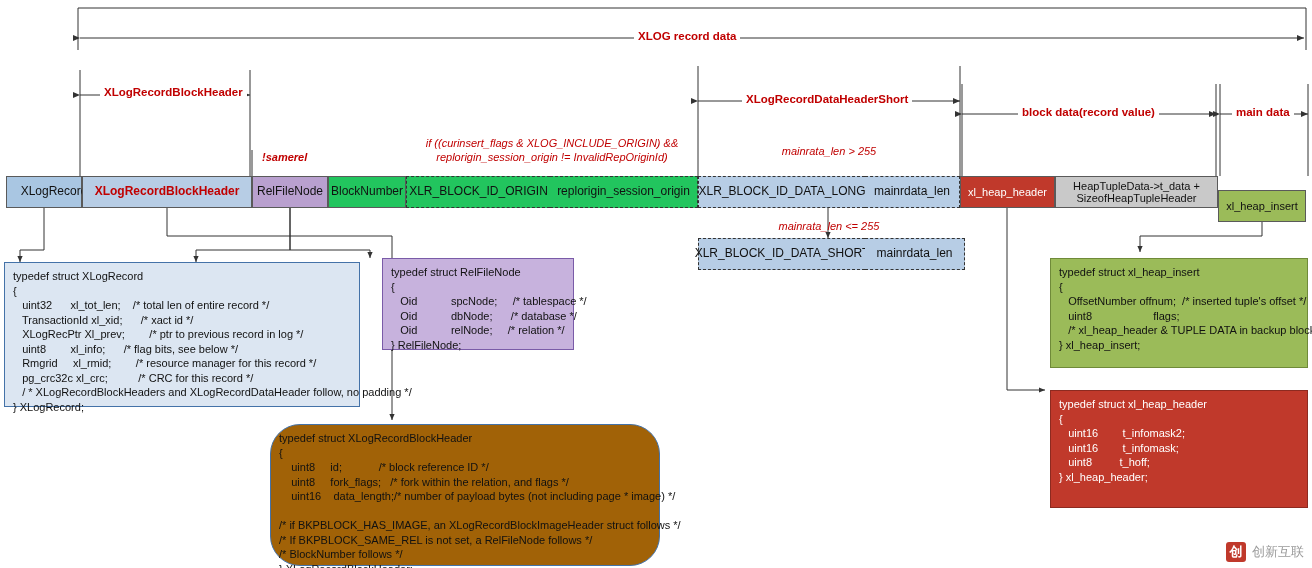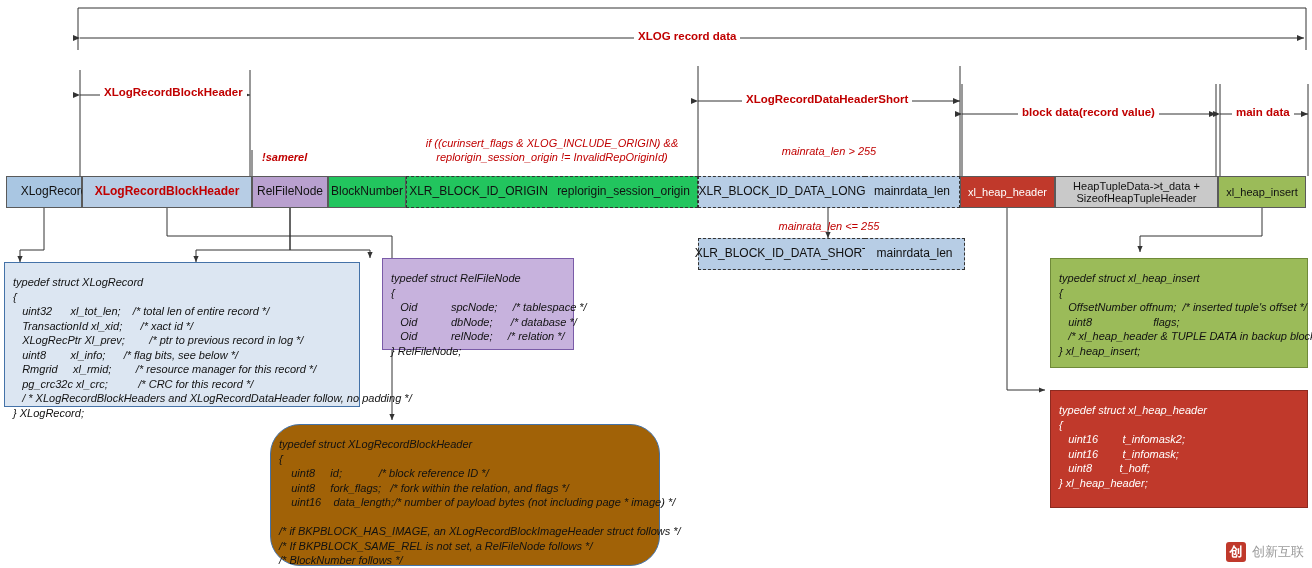--- a/index.html
+++ b/index.html
@@ -28,21 +28,21 @@
   .c-green{background:#9bbb59;}
 
   .bold-red{color:#c00000;font-weight:bold;}
   .dash-box{border:1px dashed #333 !important;}
 
   
   .alabel{position:absolute;font-weight:bold;color:#c00000;font-size:11.5px;background:#fff;padding:0 4px;white-space:nowrap;}
   .ital-red{position:absolute;color:#c00000;font-style:italic;font-size:11px;text-align:center;line-height:1.25;}
 
   
-  .sbox{position:absolute;box-sizing:border-box;border:1px solid #555;font-size:11px;line-height:1.32;padding:12px 8px;white-space:pre;font-style:italic;}
+  .sbox{position:absolute;box-sizing:border-box;border:1px solid #555;font-size:11px;line-height:1.32;padding:6px 8px;white-space:pre;}
   .s-blue{background:#dce6f2;border-color:#4472a8;}
   .s-purple{background:#c7b2dd;border-color:#7a5ba8;}
   .s-green{background:#9bbb59;border-color:#6f8a39;}
   .s-red{background:#c0392b;border-color:#8d2a20;color:#fff;}
   .s-lightblue{background:#a16207;border-color:#4472a8;border-radius:30px;}
 
   .wm{position:absolute;right:8px;bottom:6px;display:flex;align-items:center;gap:6px;color:#9a9a9a;font-size:13px;}
   .wm .mark{width:20px;height:20px;border-radius:3px;background:#c0392b;color:#fff;font-size:13px;
             display:flex;align-items:center;justify-content:center;font-weight:bold;}
 </style>
@@ -140,21 +140,21 @@
   </div>
 
 <div class="band c-red" style="left:960px;width:95px;font-size:11px;">
   <span>xl_heap_header</span>
   </div>
 
 <div class="band c-grey" style="left:1055px;width:163px;font-size:11px;white-space:pre-line;">
   <span style="white-space:pre-line;">HeapTupleData-&gt;t_data +
 SizeofHeapTupleHeader</span></div>
 
-<div class="band c-green" style="left:1218px;width:88px;font-size:11px;">
+<div class="band c-green" style="left:1218px;width:88px;font-size:11px;margin-top:14px;">
   <span>xl_heap_insert</span>
   </div>
 
 <div class="band c-blue2 dash-box" style="left:698px;width:167px;top:238px;border-right:none !important;">
   <span>XLR_BLOCK_ID_DATA_SHORT</span>
   </div>
 <div class="band c-blue2 dash-box" style="left:865px;width:100px;top:238px;border-left:none !important;">
   <span>mainrdata_len</span>
   </div>
 

